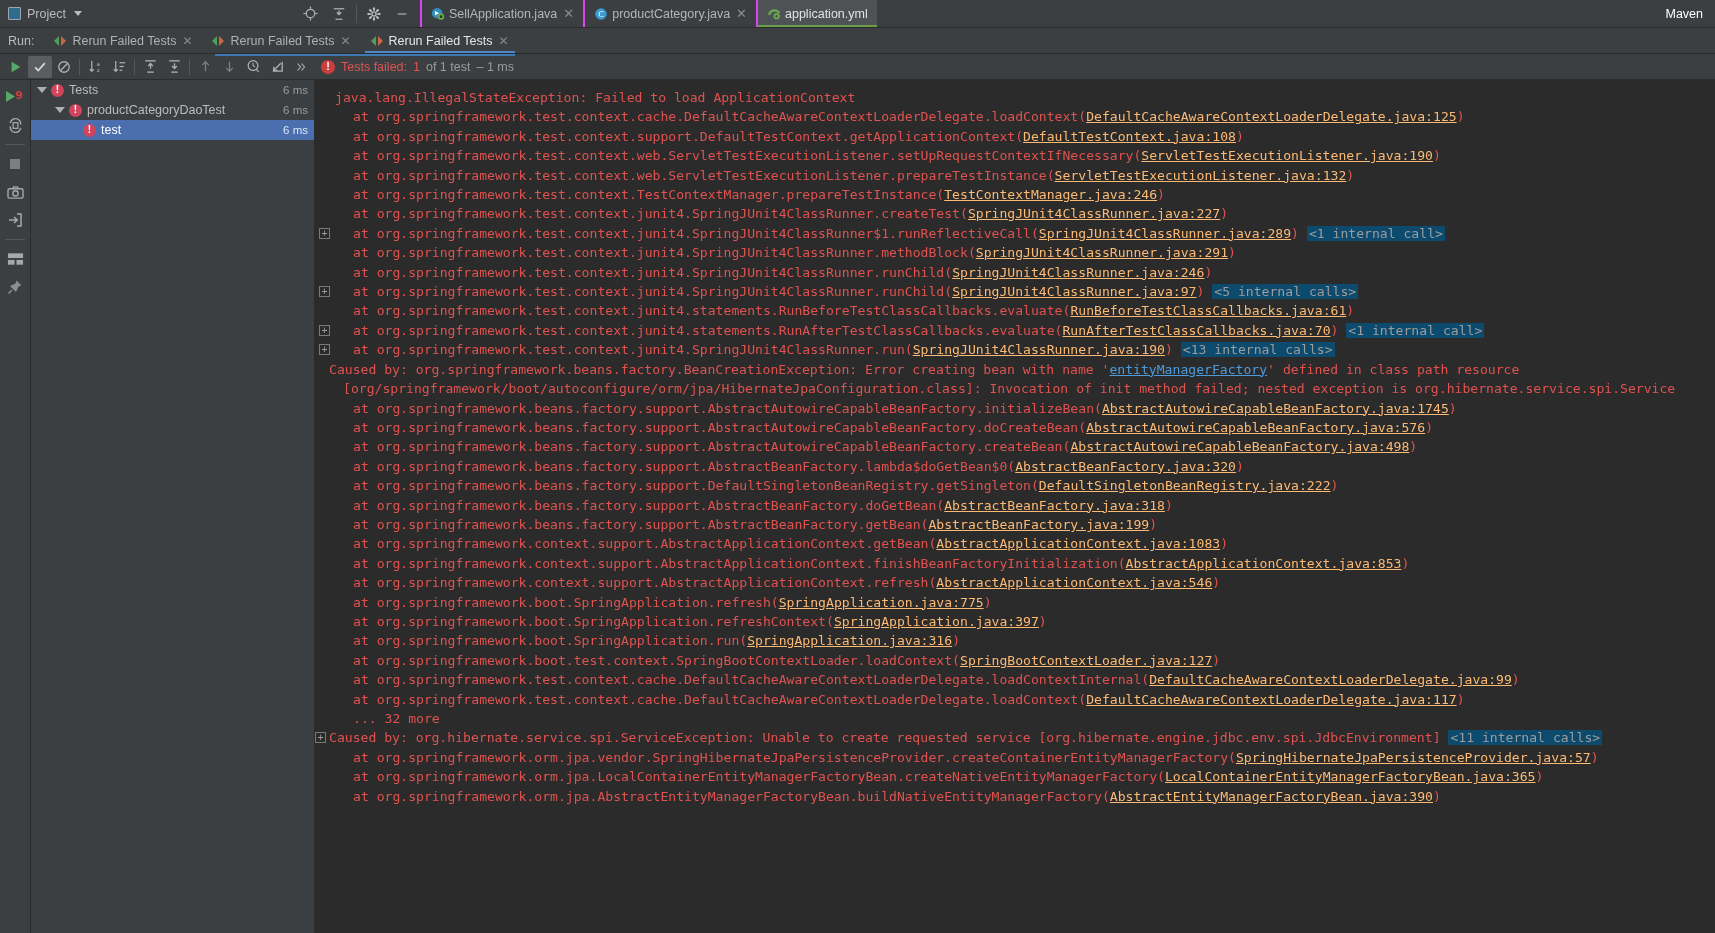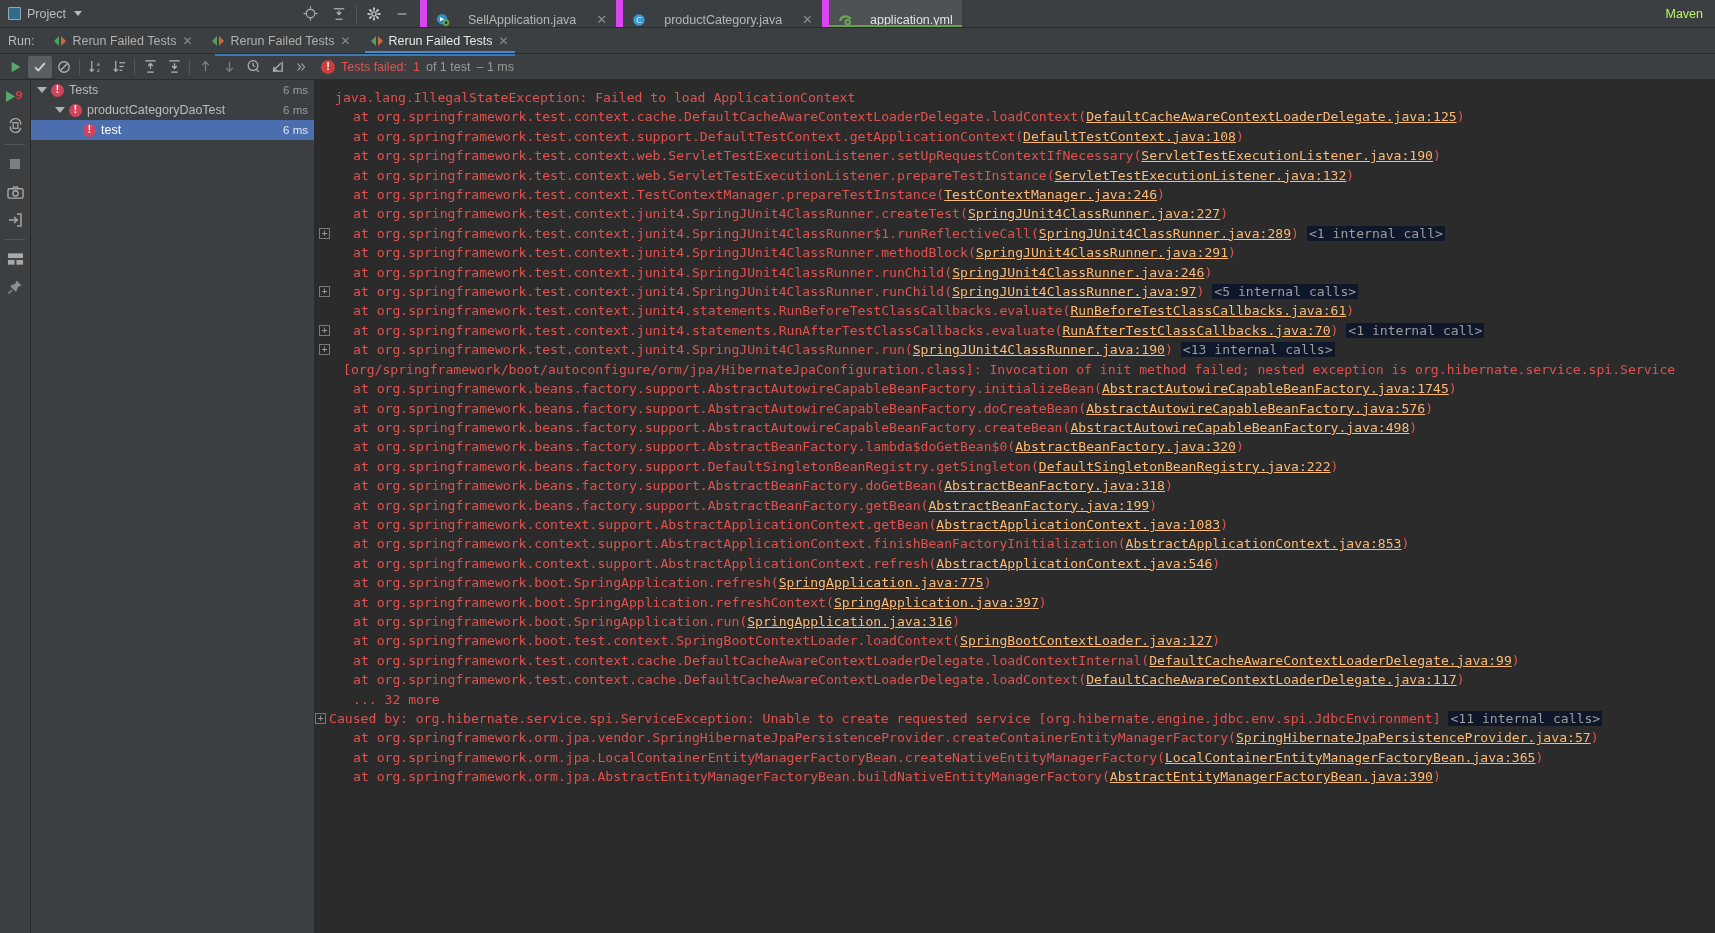--- a/index.html
+++ b/index.html
@@ -59,26 +59,26 @@
     align-self: center;
     margin: 0 3px;
   }
   .tabs {
     display: flex;
     align-items: stretch;
     margin-left: 4px;
   }
   .tab {
     display: flex;
-    align-items: flex-end;
-    gap: 18px;
+    align-items: center;
+    gap: 4px;
     padding: 0 9px;
     color: #b5b5b5;
     font-size: 12.5px;
-    border-left: 7px solid #d946ef;
+    border-left: 2px solid #d946ef;
     position: relative;
   }
   .tab.active {
     background: #4e5254;
     color: #e2e2e2;
   }
   .tab.active::after {
     content: "";
     position: absolute;
     left: 0; right: 0; bottom: 0;
@@ -95,21 +95,21 @@
     display: inline-block;
     position: relative;
   }
   .maven-label {
     position: absolute;
     right: 12px;
     top: 0;
     height: 28px;
     display: flex;
     align-items: center;
-    color: #bef264;
+    color: #ffffff;
     font-size: 12.5px;
   }
 
   
   .runbar {
     height: 26px;
     background: #3c3f41;
     display: flex;
     align-items: stretch;
     border-bottom: 1px solid #2b2b2b;
@@ -284,21 +284,21 @@
     white-space: pre;
     padding-left: 10px;
     position: relative;
   }
   .ind1 { padding-left: 38px; }
   .ind2 { padding-left: 20px; }
   .ind3 { padding-left: 28px; }
   .lnk { color: #fdba74; text-decoration: underline; }
   .bluelink { color: #4f9ada; text-decoration: underline; }
   .internal {
-    background: #0f172a;
+    background: #0c4a6e;
     color: #9c9c9c;
     padding: 0 2px;
   }
   .fold {
     position: absolute;
     left: 4px;
     top: 4px;
     width: 11px; height: 11px;
     border: 1px solid #7a7a7a;
     color: #9a9a9a;
@@ -592,20 +592,21 @@
         <div class="cline ind1"><span>at org.springframework.test.context.web.ServletTestExecutionListener.prepareTestInstance(</span><span class="lnk">ServletTestExecutionListener.java:132</span><span>)</span></div>
         <div class="cline ind1"><span>at org.springframework.test.context.TestContextManager.prepareTestInstance(</span><span class="lnk">TestContextManager.java:246</span><span>)</span></div>
         <div class="cline ind1"><span>at org.springframework.test.context.junit4.SpringJUnit4ClassRunner.createTest(</span><span class="lnk">SpringJUnit4ClassRunner.java:227</span><span>)</span></div>
         <div class="cline ind1"><span class="fold">+</span><span>at org.springframework.test.context.junit4.SpringJUnit4ClassRunner$1.runReflectiveCall(</span><span class="lnk">SpringJUnit4ClassRunner.java:289</span><span>) </span><span class="internal">&lt;1 internal call&gt;</span></div>
         <div class="cline ind1"><span>at org.springframework.test.context.junit4.SpringJUnit4ClassRunner.methodBlock(</span><span class="lnk">SpringJUnit4ClassRunner.java:291</span><span>)</span></div>
         <div class="cline ind1"><span>at org.springframework.test.context.junit4.SpringJUnit4ClassRunner.runChild(</span><span class="lnk">SpringJUnit4ClassRunner.java:246</span><span>)</span></div>
         <div class="cline ind1"><span class="fold">+</span><span>at org.springframework.test.context.junit4.SpringJUnit4ClassRunner.runChild(</span><span class="lnk">SpringJUnit4ClassRunner.java:97</span><span>) </span><span class="internal">&lt;5 internal calls&gt;</span></div>
         <div class="cline ind1"><span>at org.springframework.test.context.junit4.statements.RunBeforeTestClassCallbacks.evaluate(</span><span class="lnk">RunBeforeTestClassCallbacks.java:61</span><span>)</span></div>
         <div class="cline ind1"><span class="fold">+</span><span>at org.springframework.test.context.junit4.statements.RunAfterTestClassCallbacks.evaluate(</span><span class="lnk">RunAfterTestClassCallbacks.java:70</span><span>) </span><span class="internal">&lt;1 internal call&gt;</span></div>
         <div class="cline ind1"><span class="fold">+</span><span>at org.springframework.test.context.junit4.SpringJUnit4ClassRunner.run(</span><span class="lnk">SpringJUnit4ClassRunner.java:190</span><span>) </span><span class="internal">&lt;13 internal calls&gt;</span></div>
+        <div class="cline caused"><span>Caused by: org.springframework.beans.factory.BeanCreationException: Error creating bean with name '</span><span class="bluelink">entityManagerFactory</span><span>' defined in class path resource</span></div>
         <div class="cline ind3"><span>[org/springframework/boot/autoconfigure/orm/jpa/HibernateJpaConfiguration.class]: Invocation of init method failed; nested exception is org.hibernate.service.spi.Service</span></div>
         <div class="cline ind1"><span>at org.springframework.beans.factory.support.AbstractAutowireCapableBeanFactory.initializeBean(</span><span class="lnk">AbstractAutowireCapableBeanFactory.java:1745</span><span>)</span></div>
         <div class="cline ind1"><span>at org.springframework.beans.factory.support.AbstractAutowireCapableBeanFactory.doCreateBean(</span><span class="lnk">AbstractAutowireCapableBeanFactory.java:576</span><span>)</span></div>
         <div class="cline ind1"><span>at org.springframework.beans.factory.support.AbstractAutowireCapableBeanFactory.createBean(</span><span class="lnk">AbstractAutowireCapableBeanFactory.java:498</span><span>)</span></div>
         <div class="cline ind1"><span>at org.springframework.beans.factory.support.AbstractBeanFactory.lambda$doGetBean$0(</span><span class="lnk">AbstractBeanFactory.java:320</span><span>)</span></div>
         <div class="cline ind1"><span>at org.springframework.beans.factory.support.DefaultSingletonBeanRegistry.getSingleton(</span><span class="lnk">DefaultSingletonBeanRegistry.java:222</span><span>)</span></div>
         <div class="cline ind1"><span>at org.springframework.beans.factory.support.AbstractBeanFactory.doGetBean(</span><span class="lnk">AbstractBeanFactory.java:318</span><span>)</span></div>
         <div class="cline ind1"><span>at org.springframework.beans.factory.support.AbstractBeanFactory.getBean(</span><span class="lnk">AbstractBeanFactory.java:199</span><span>)</span></div>
         <div class="cline ind1"><span>at org.springframework.context.support.AbstractApplicationContext.getBean(</span><span class="lnk">AbstractApplicationContext.java:1083</span><span>)</span></div>
         <div class="cline ind1"><span>at org.springframework.context.support.AbstractApplicationContext.finishBeanFactoryInitialization(</span><span class="lnk">AbstractApplicationContext.java:853</span><span>)</span></div>

